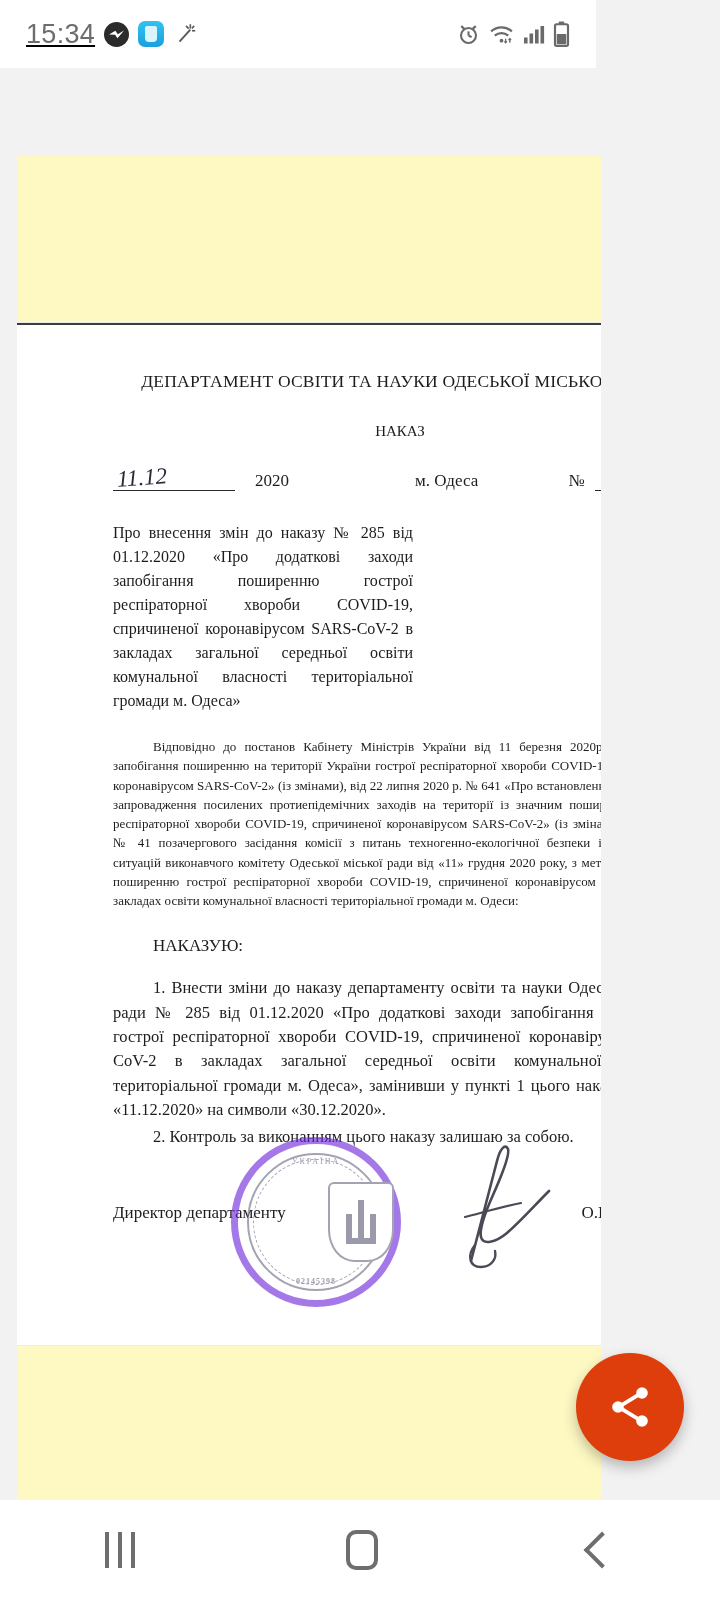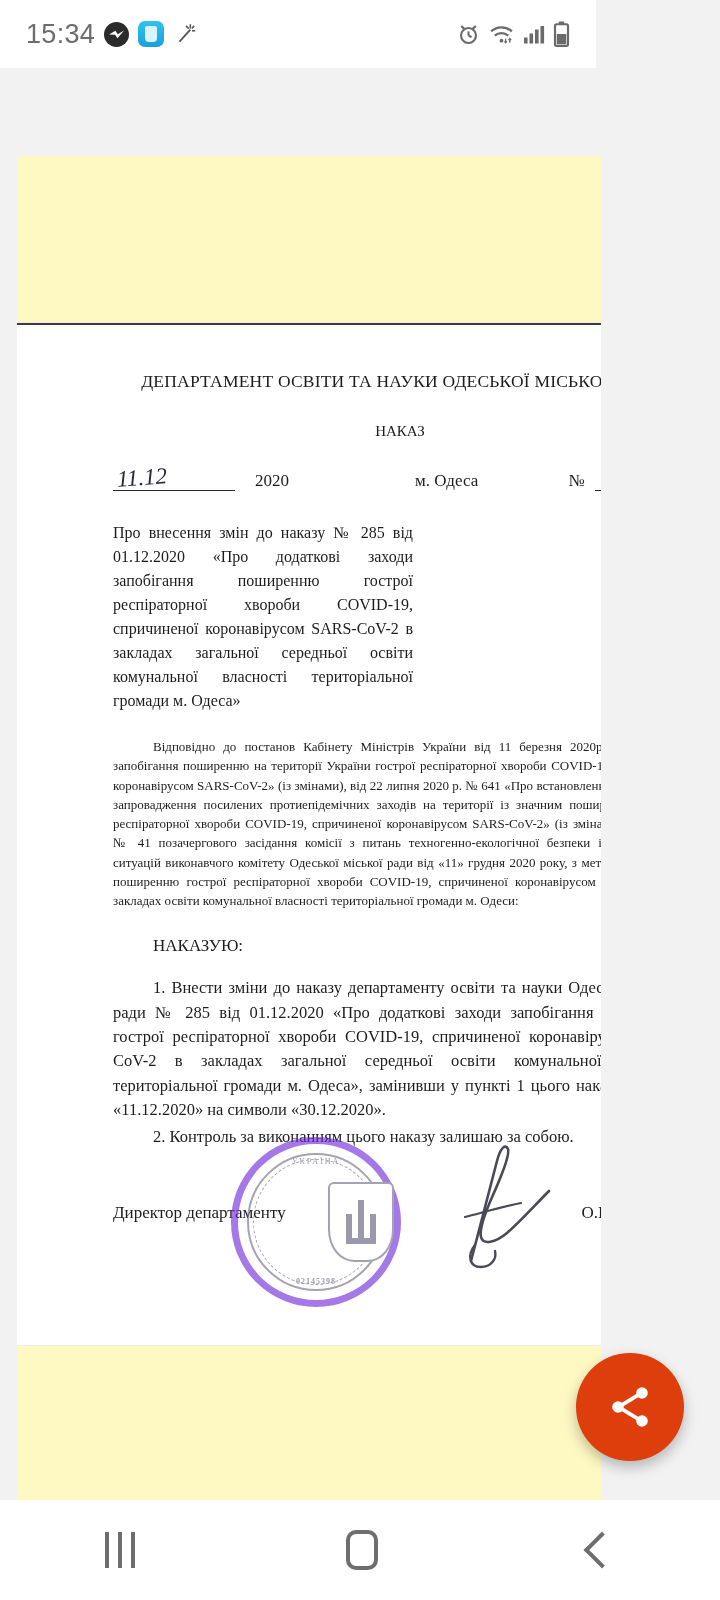--- a/index.html
+++ b/index.html
@@ -8,21 +8,21 @@
     background:#ffffff;
     font-family:"Liberation Sans", sans-serif;
     overflow:hidden;
   }
   #screen { position:relative; width:720px; height:1600px; background:#f2f2f2; }
 
   
   .statusbar {
     position:absolute; top:0; left:0; width:596px; height:68px;
     background:#ffffff; display:flex; align-items:center;
-    padding:0 26px; z-index:6;
+    padding:0 26px; z-index:6;text-decoration:underline;
   }
   .sb-left { display:flex; align-items:center; gap:9px; }
   .sb-clock { font-size:27px; color:#6d6d6d; letter-spacing:.3px; }
   .sb-right { margin-left:auto; display:flex; align-items:center; gap:7px; }
   .ico { display:block; }
 
   .msgr { width:25px; height:25px; border-radius:50%; background:#2b2b2b;
           position:relative; }
   .msgr::after{ content:""; position:absolute; left:5px; top:7px; width:15px; height:11px;
           background:#fff;

